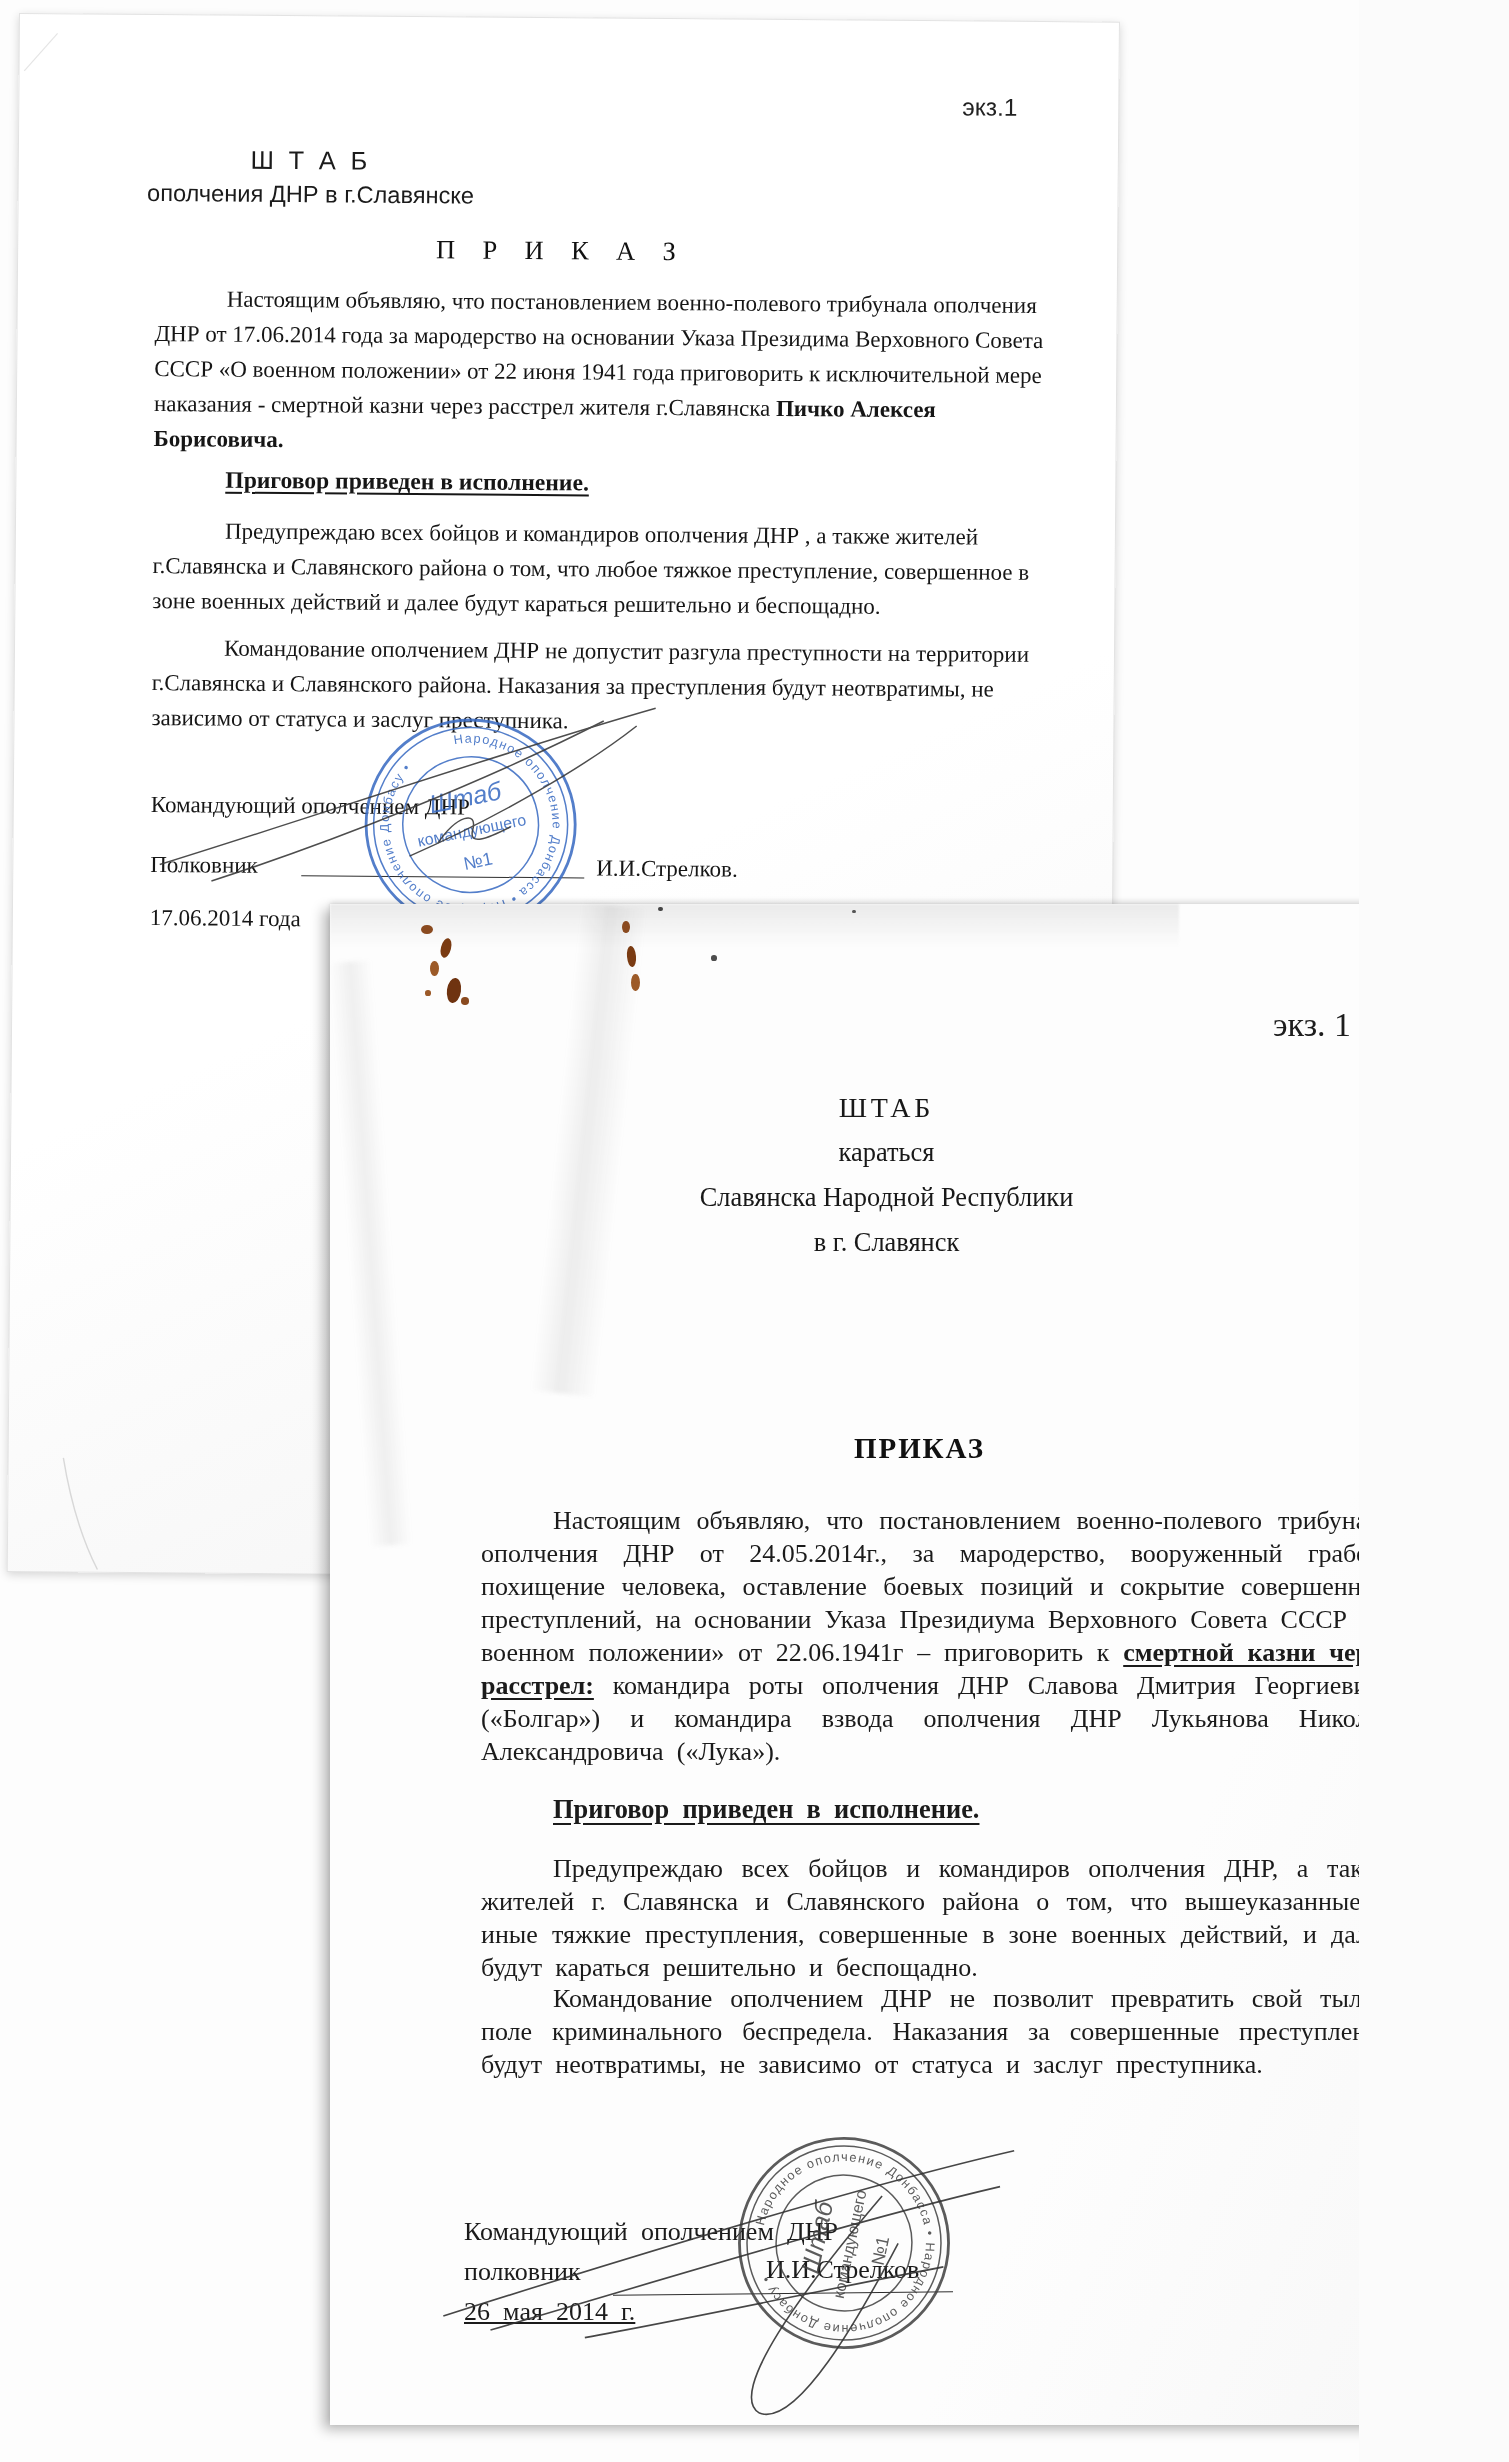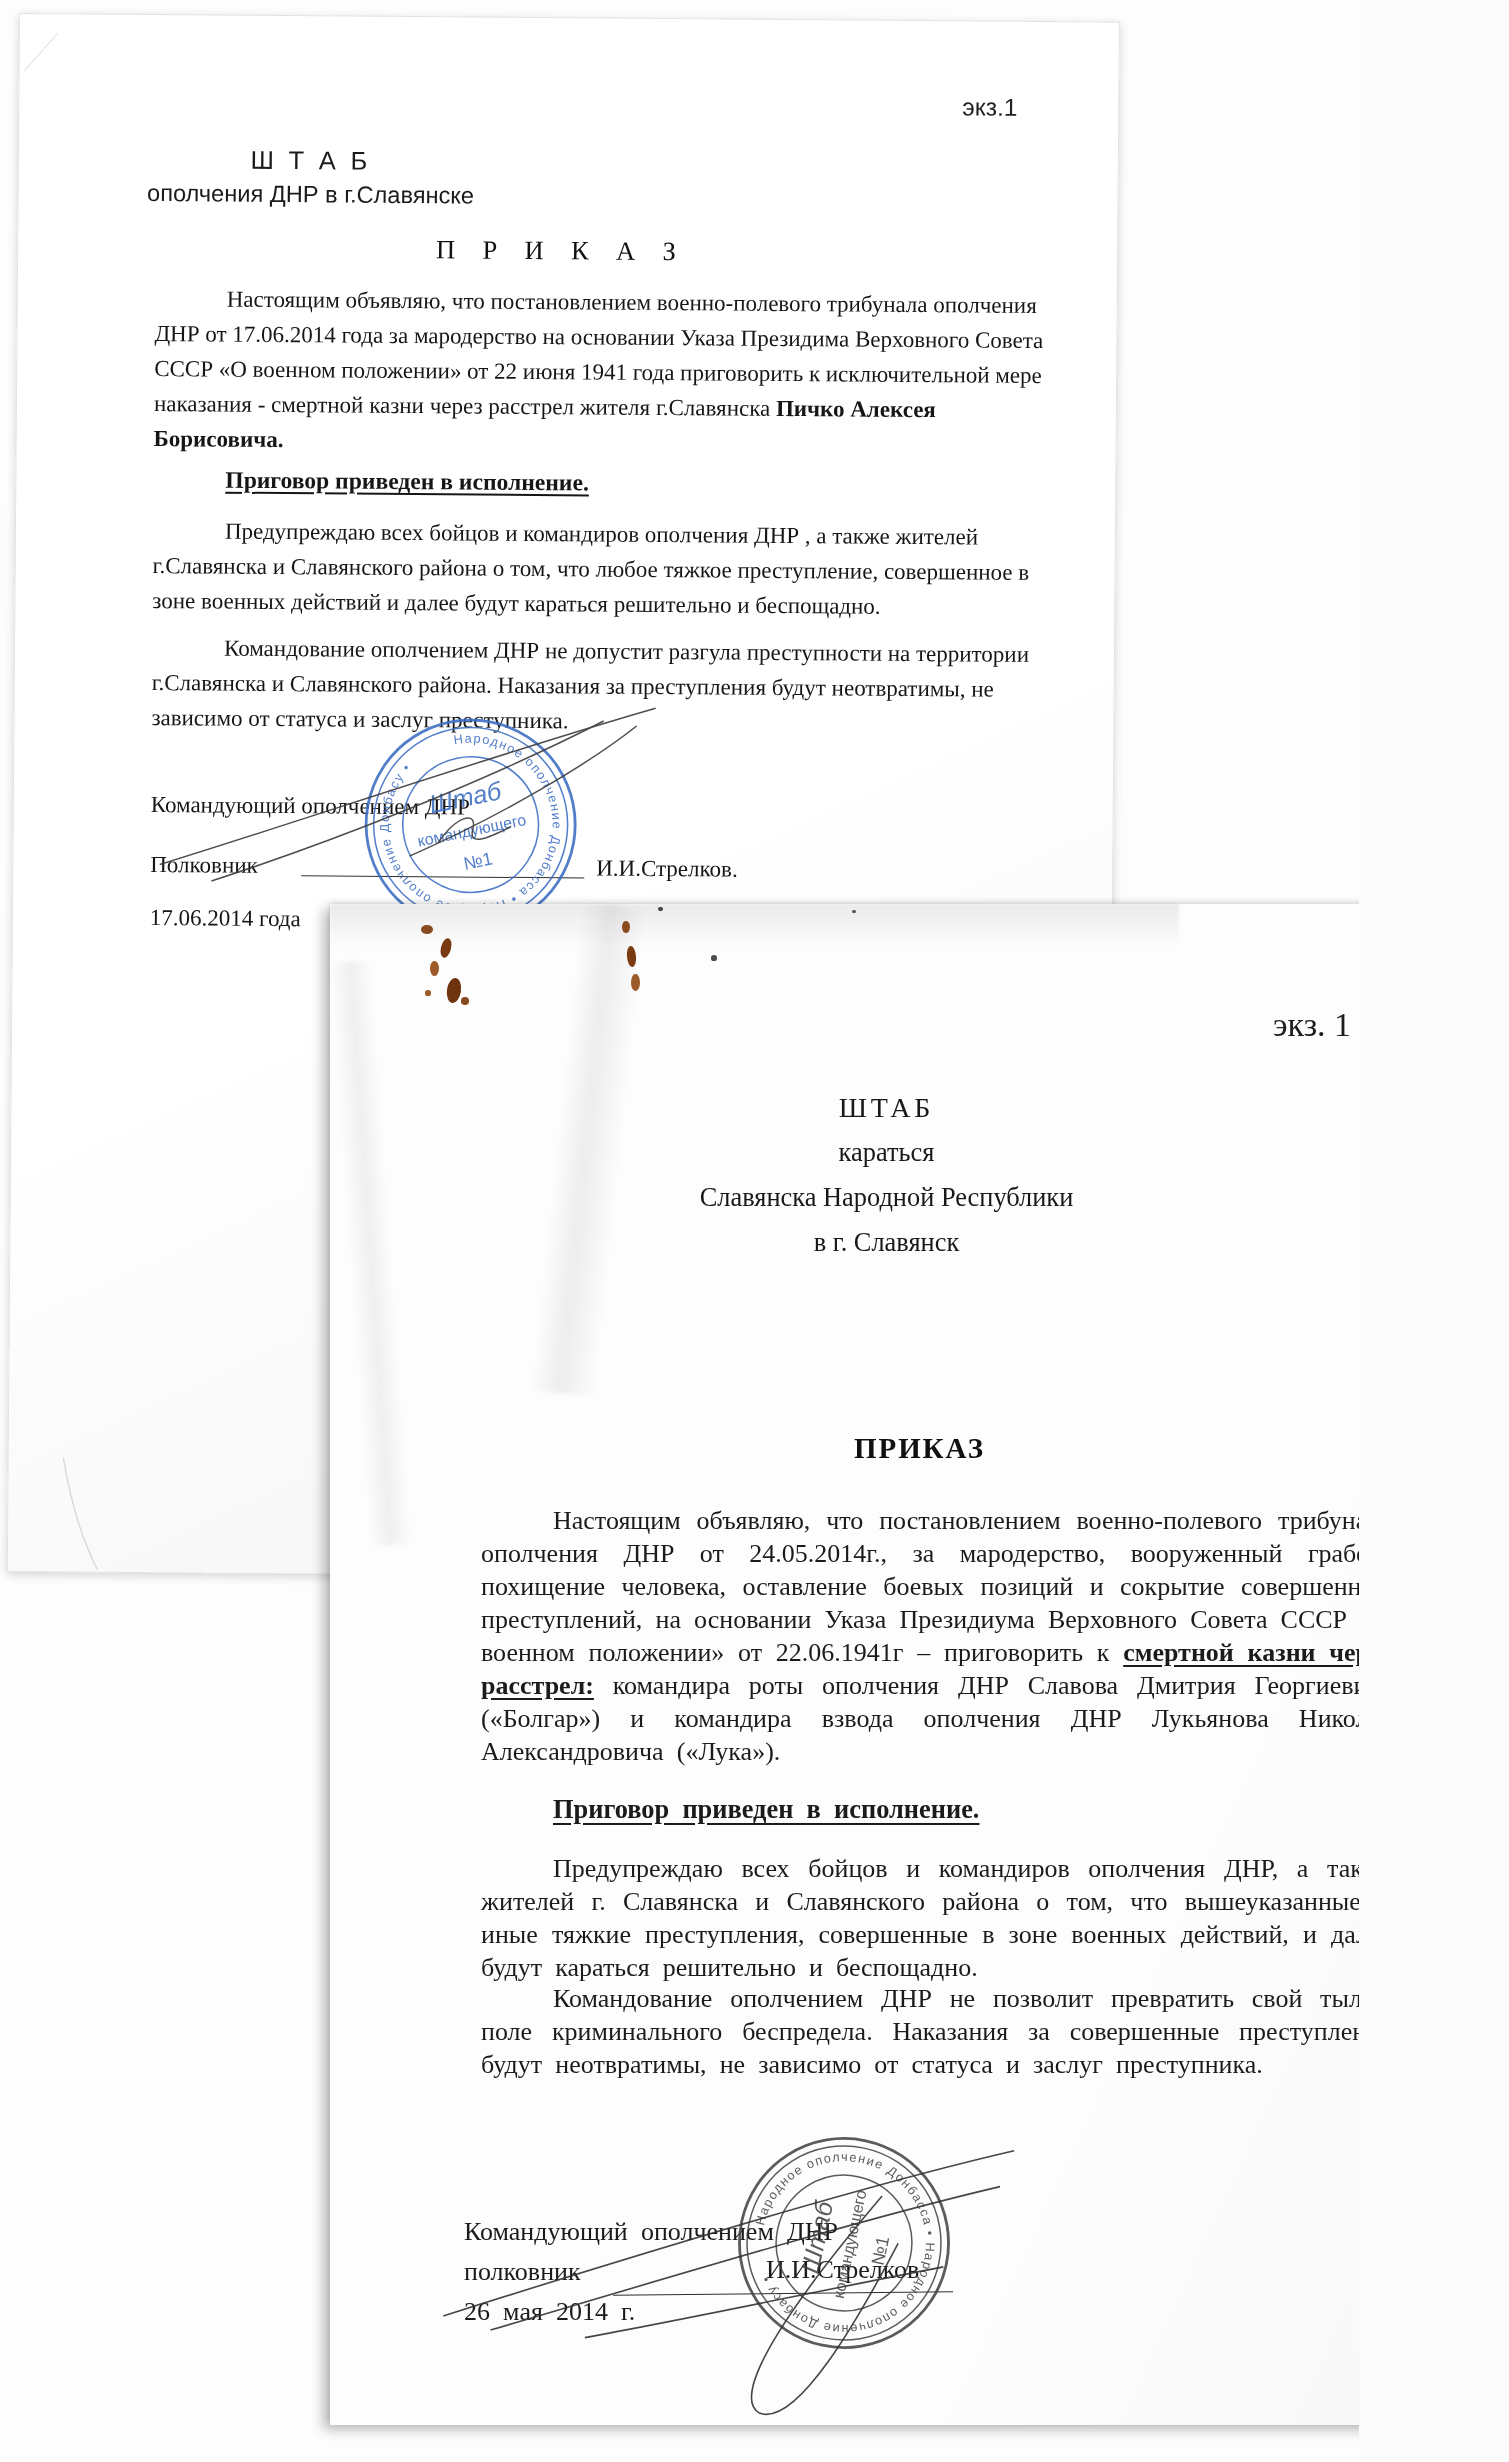--- a/index.html
+++ b/index.html
@@ -139,21 +139,21 @@
     <p class="t p2-body p2-col indent p2-head" style="top:889px;">Приговор приведен в исполнение.</p>
 
     <p class="t p2-body p2-col indent" style="top:948px;">Предупреждаю всех бойцов и командиров ополчения ДНР, а также жителей г. Славянска и Славянского района о том, что вышеуказанные и иные тяжкие преступления, совершенные в зоне военных действий, и далее будут караться решительно и беспощадно.</p>
 
     <p class="t p2-body p2-col indent" style="top:1078px;">Командование ополчением ДНР не позволит превратить свой тыл в поле криминального беспредела. Наказания за совершенные преступления будут неотвратимы, не зависимо от статуса и заслуг преступника.</p>
 
     <div class="t p2-body" style="left:134px;top:1311px;text-align:left;">Командующий ополчением ДНР</div>
     <div class="t p2-body" style="left:134px;top:1351px;text-align:left;">полковник</div>
     <div class="sigline" style="left:283px;top:1389px;width:340px;transform:rotate(-0.6deg);"></div>
     <div class="t p2-body" style="left:436px;top:1349px;text-align:right;">И.И.Стрелков</div>
-    <div class="t p2-body" style="left:134px;top:1391px;text-align:left;">26 мая 2014 г.</div>
+    <div class="t p2-body" style="left:134px;top:1391px;text-align:left;text-decoration:underline;">26 мая 2014 г.</div>
 
     <svg width="226" height="226" viewBox="-120 -120 240 240" style="left:401px;top:1226px;opacity:0.85;">
       <g transform="rotate(-78)" stroke="#3f3f3f" fill="none">
         <circle r="111" stroke-width="3"></circle>
         <circle r="103" stroke-width="1.6"></circle>
         <circle r="72" stroke-width="1.6"></circle>
         <defs>
             <path id="ring2" d="M 0,-87 A 87,87 0 1 1 -0.01,-87"></path>
           </defs>
         <text font-family="Liberation Sans, sans-serif" font-size="13.5" letter-spacing="1.5" fill="#3f3f3f" stroke="none">

